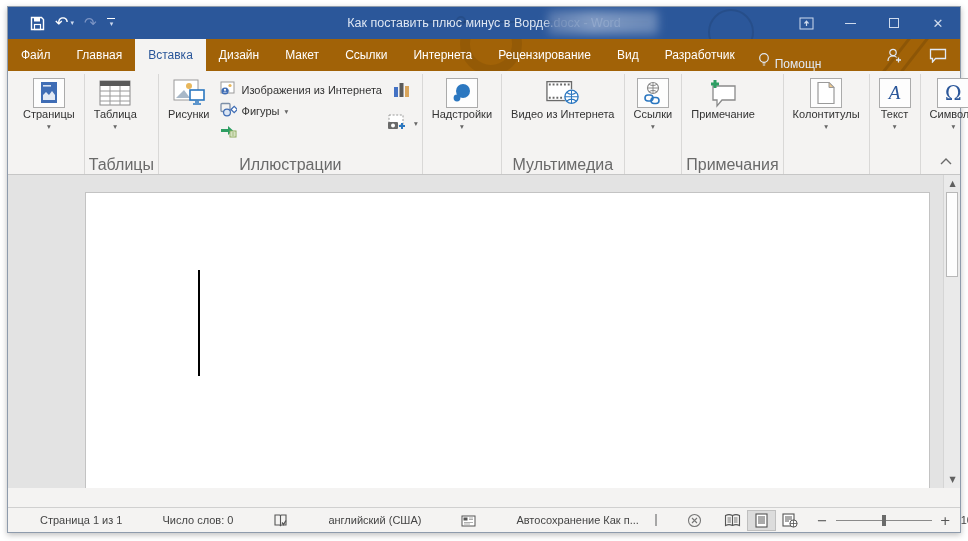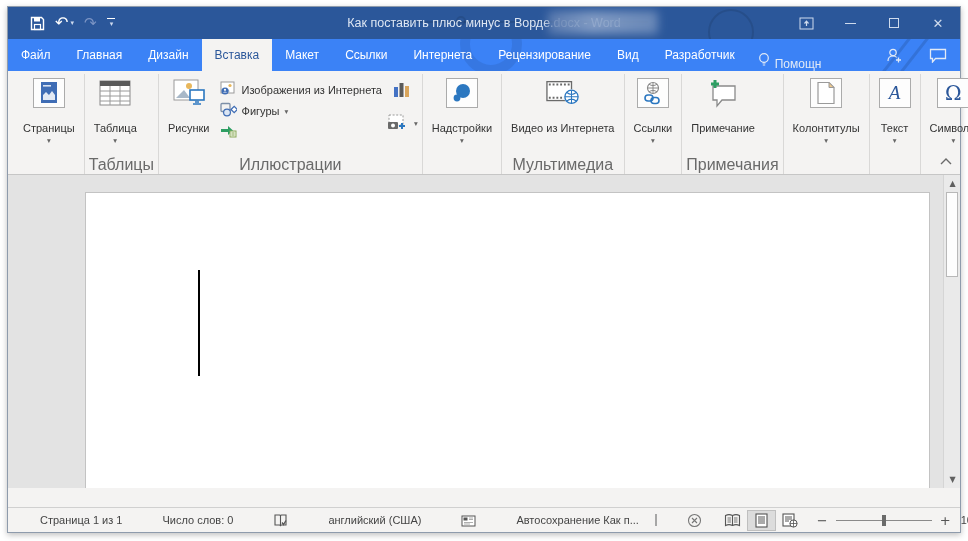--- a/index.html
+++ b/index.html
@@ -34,38 +34,38 @@
     filter:blur(5px); opacity:.9; border-radius:3px;
   }
   .win-controls { position:absolute; right:0; top:0; height:32px; display:flex; align-items:center; }
   .win-btn { width:44px; height:32px; display:flex; align-items:center; justify-content:center; color:#cfdbed; }
   .min-glyph { width:11px; height:1px; background:#cfdbed; }
   .max-glyph { width:10px; height:10px; border:1px solid #cfdbed; }
   .close-glyph { font-size:13px; font-family:"DejaVu Sans", sans-serif; }
   
   .tabrow {
     position:absolute; left:0; top:32px; width:100%; height:32px;
-    background:#3b82f6; display:flex; align-items:stretch; color:#fff; overflow:hidden;
+    background:#a16207; display:flex; align-items:stretch; color:#fff; overflow:hidden;
   }
   .tab { padding:0 13px; display:flex; align-items:center; font-size:12px; white-space:nowrap; position:relative; z-index:2; }
   .tab.active { background:#f4f3f2; color:#2b579a; }
   .tellme { display:flex; align-items:flex-end; gap:5px; padding:0 10px; font-size:12px; color:#e2eaf6; z-index:2; }
   .tabrow-right { margin-left:auto; display:flex; align-items:center; z-index:2; }
   .tabrow-iconbtn { width:44px; height:32px; display:flex; align-items:center; justify-content:center; }
   
   .ribbon {
     position:absolute; left:0; top:64px; width:100%; height:104px;
     background:#f4f3f2; border-bottom:1px solid #c6c6c6; display:flex; align-items:stretch;
     padding:3px 0 0 6px;
   }
   .rgroup { display:flex; flex-direction:column; border-right:1px solid #d9d8d7; padding:2px 4px 0 4px; }
   .rgroup-content { flex:1; display:flex; align-items:flex-start; }
   .rgroup-label { height:17px; text-align:center; font-size:16px; color:#6a6a6a; line-height:15px; white-space:nowrap; }
   .bigbtn { display:flex; flex-direction:column; align-items:center; padding:2px 5px; cursor:default; }
-  .bigbtn .lbl { font-size:11px; color:#333; margin-top:14px; white-space:nowrap; line-height:12px; }
+  .bigbtn .lbl { font-size:11px; color:#333; margin-top:0; white-space:nowrap; line-height:12px; }
   .dd { font-size:7.5px; color:#666; margin-top:2px; font-family:"DejaVu Sans", sans-serif; }
   .icon-box { width:32px; height:30px; background:#fdfdfd; border:1px solid #ababab; display:flex; align-items:center; justify-content:center; }
   .icon-plain { width:34px; height:30px; display:flex; align-items:center; justify-content:center; }
   .smallcol { display:flex; flex-direction:column; margin-left:2px; padding-top:3px; }
   .smallbtn { display:flex; align-items:center; gap:5px; height:21px; font-size:11px; color:#333; white-space:nowrap; padding:0 3px; }
   .minicol { display:flex; flex-direction:column; align-items:center; gap:10px; padding-top:5px; margin-left:2px; }
   .ribbon-collapse { position:absolute; right:8px; bottom:5px; }
   .omega { font-size:20px; color:#2b579a; font-family:"DejaVu Serif", serif; }
   .textA { font-size:19px; color:#2b579a; font-style:italic; font-family:"Liberation Serif", serif; }
   
@@ -145,25 +145,25 @@
   <div class="tabrow">
     <div class="deco deco-circle" style="left:452px;top:-26px;width:62px;height:62px;border-width:10px;border-color:rgba(0,0,0,.08);"></div>
     <div class="deco deco-diag" style="left:880px;top:-20px;"></div>
     <div class="deco deco-diag" style="left:898px;top:-20px;"></div>
     <div class="tab">
         <span>Файл</span>
       </div>
     <div class="tab">
         <span>Главная</span>
       </div>
-    <div class="tab">
-        <span>Дизайн</span>
-      </div>
     <div class="tab active">
         <span>Вставка</span>
+      </div>
+    <div class="tab">
+        <span>Дизайн</span>
       </div>
     <div class="tab">
         <span>Макет</span>
       </div>
     <div class="tab">
         <span>Ссылки</span>
       </div>
     <div class="tab">
         <span>Интернета</span>
       </div>

